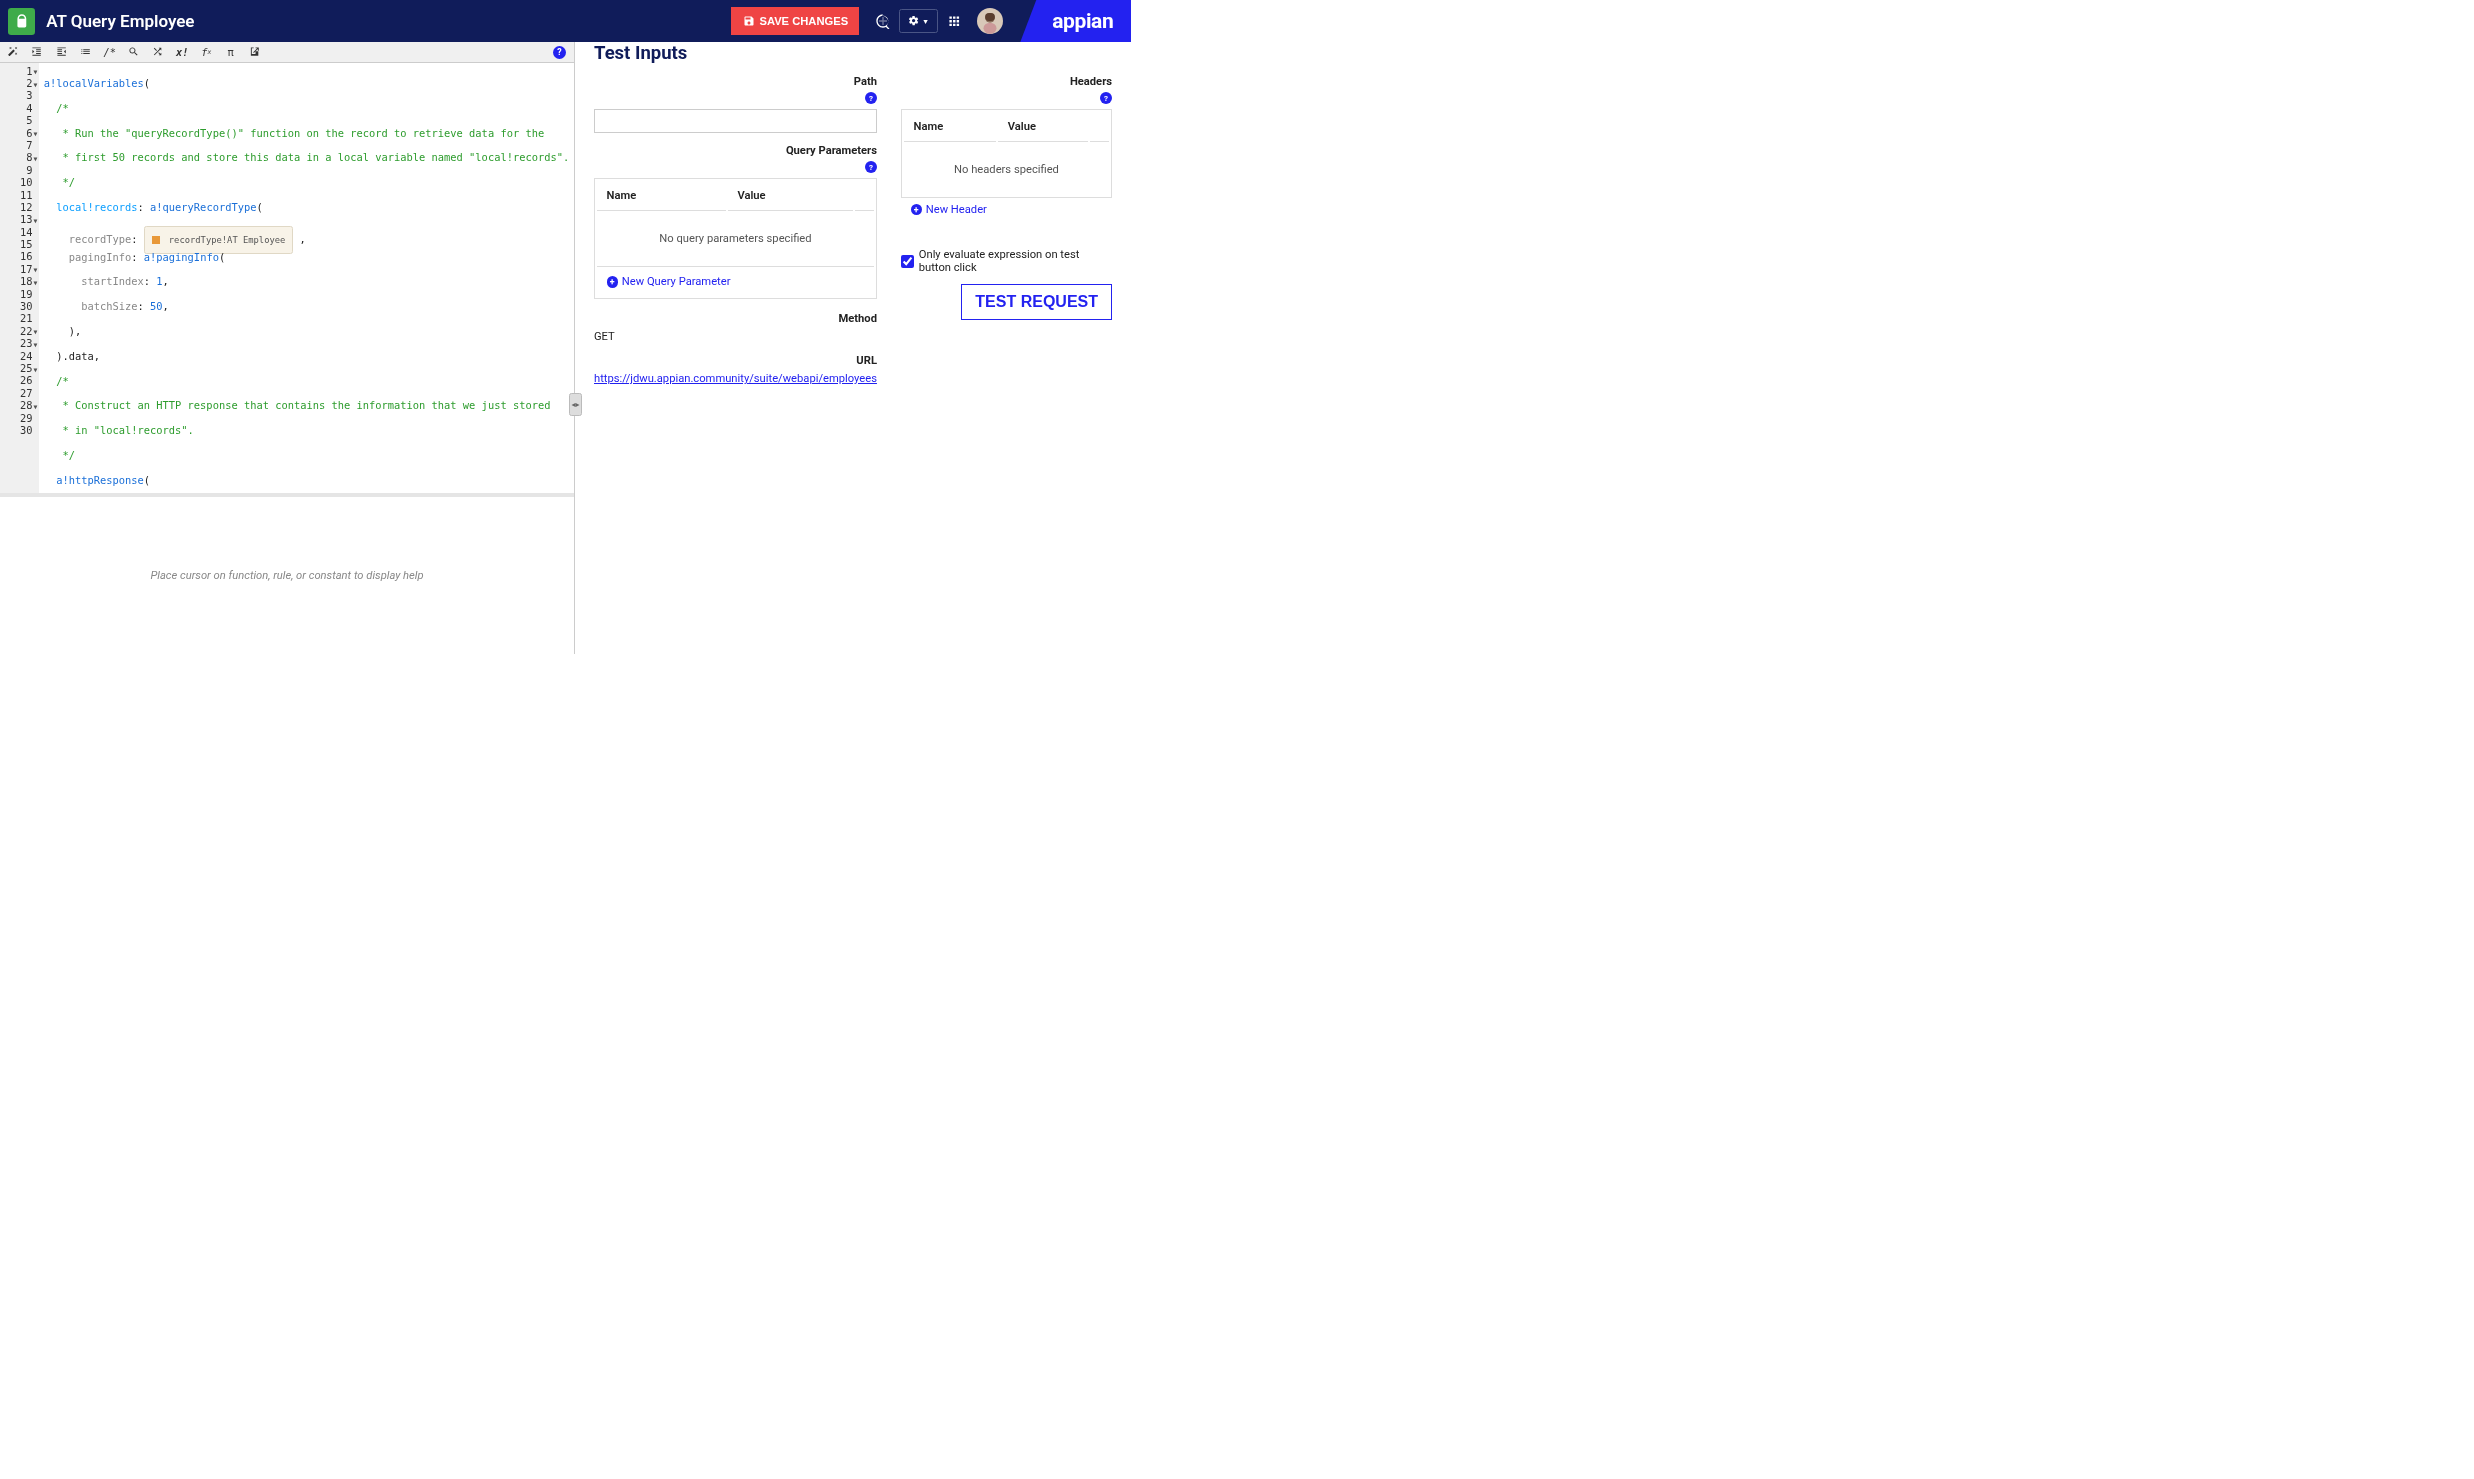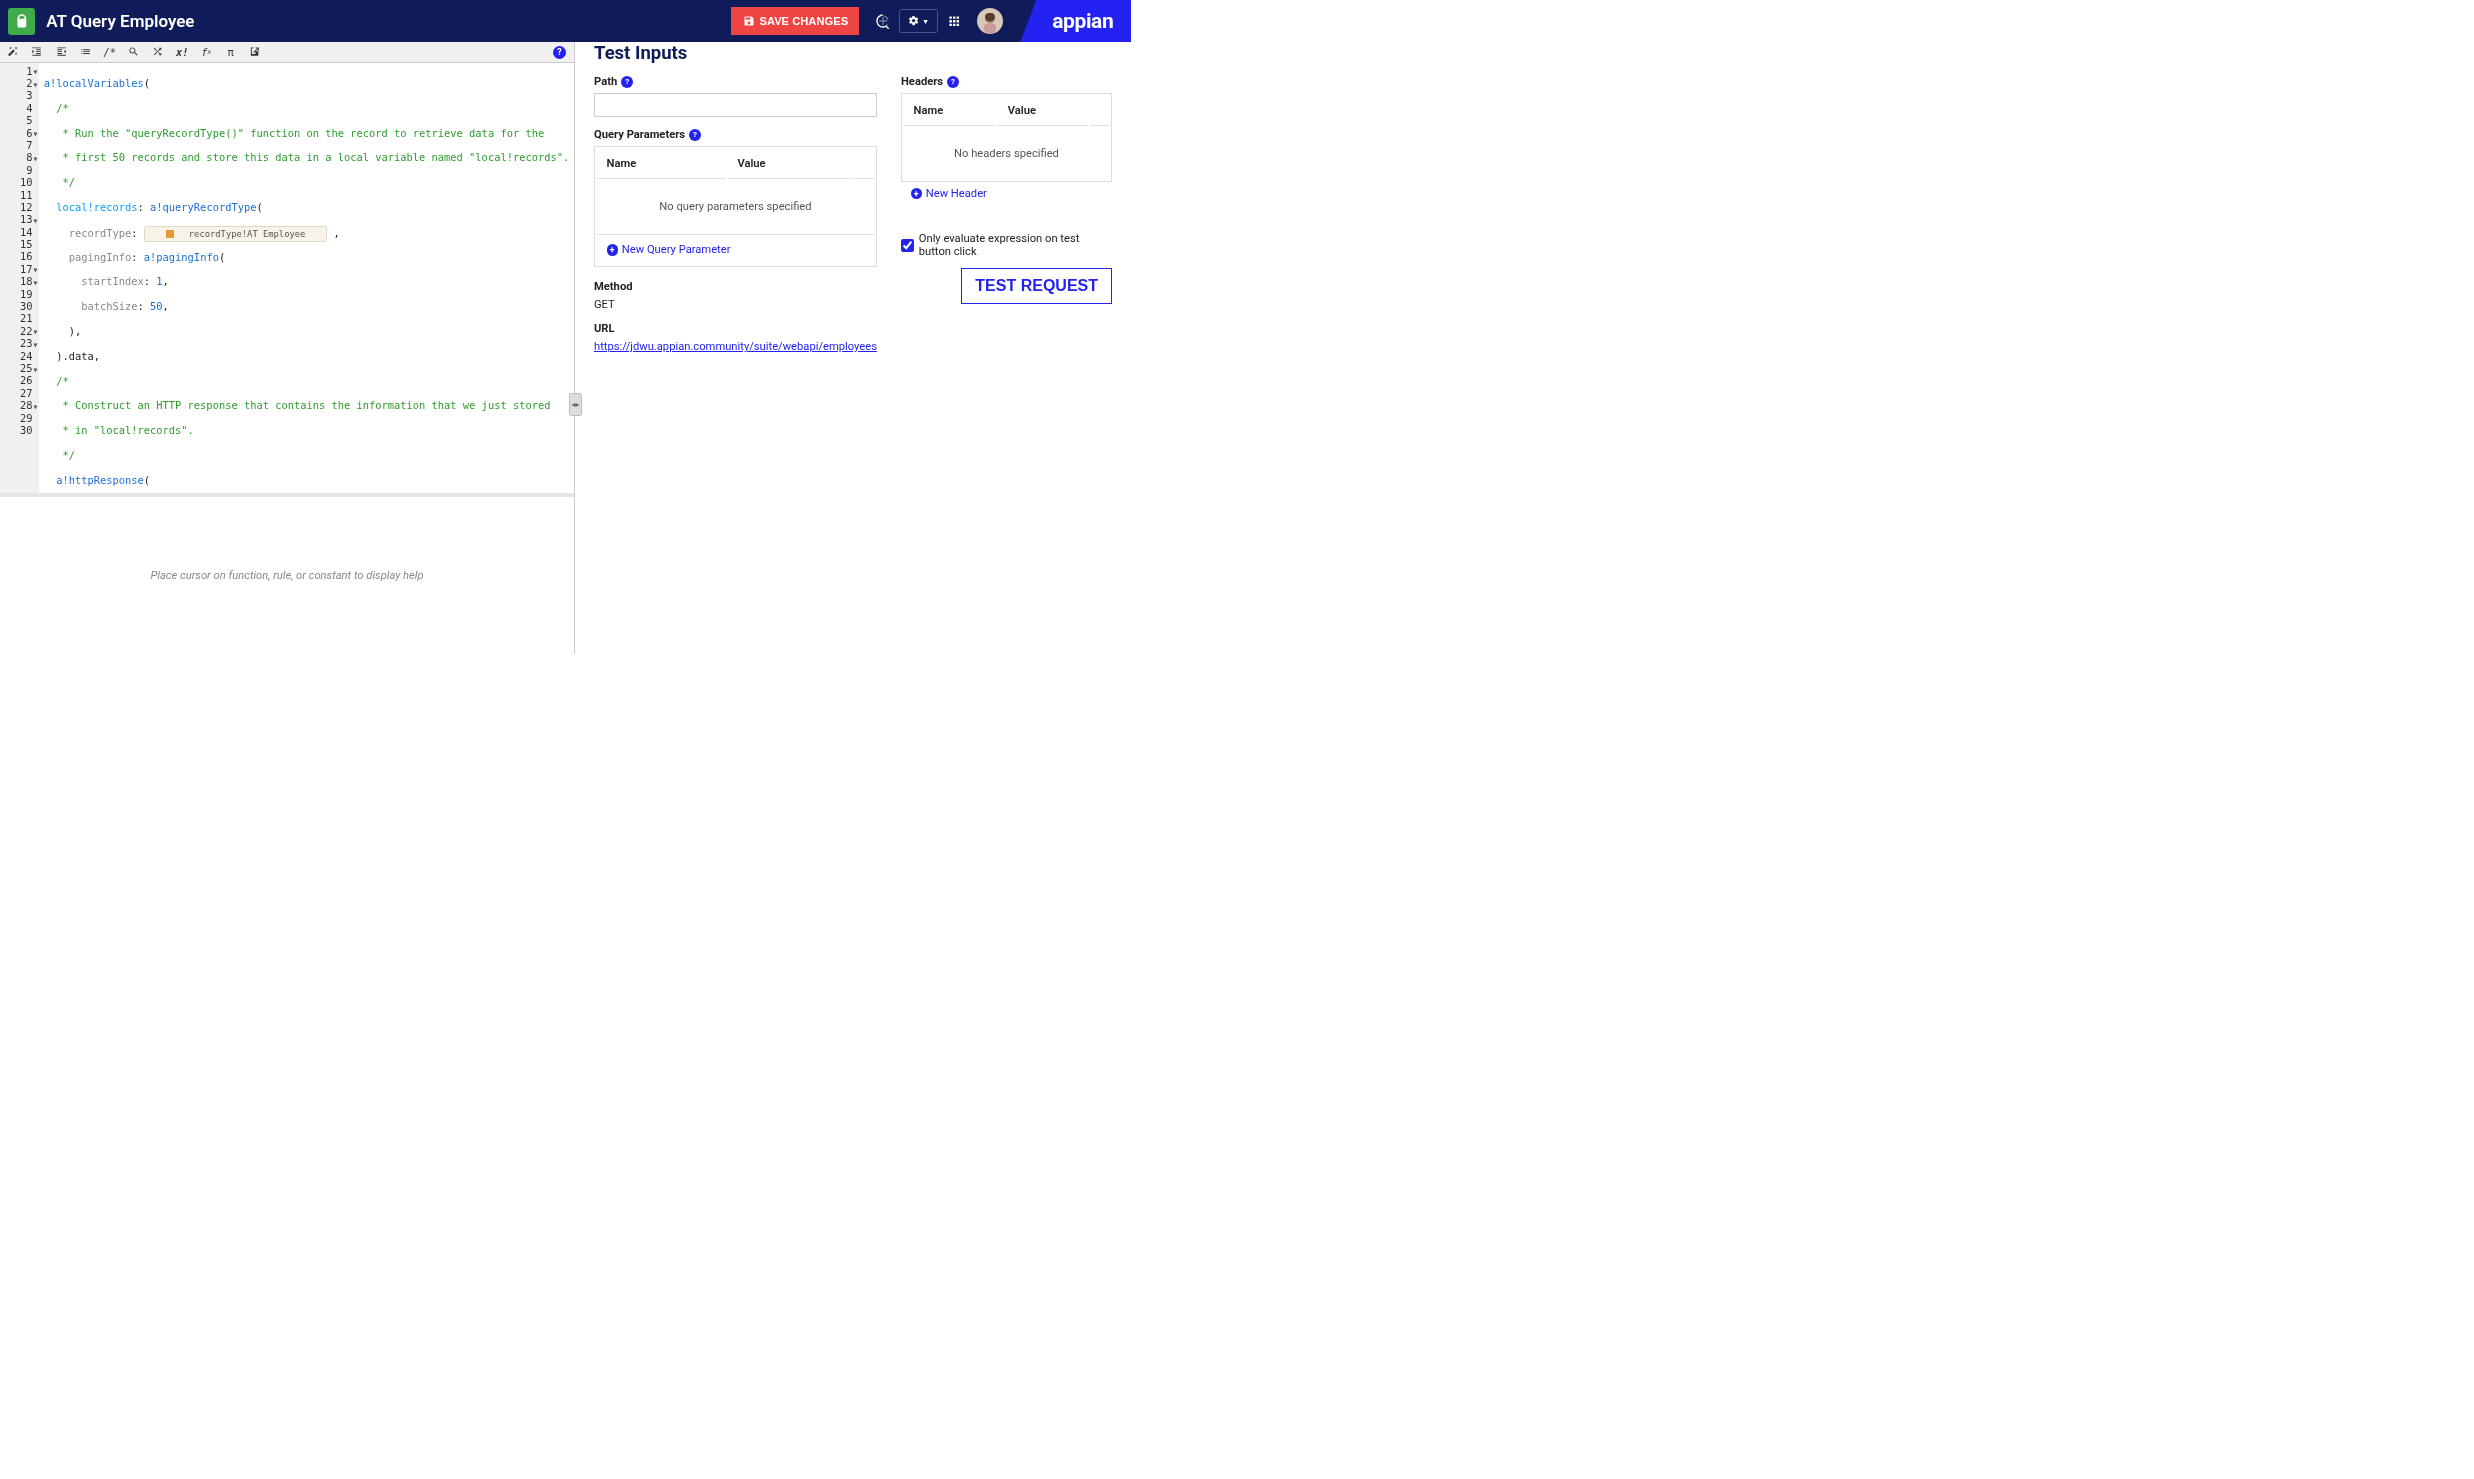--- a/index.html
+++ b/index.html
@@ -181,26 +181,26 @@
 .tok-prop { color: #888; }
 .tok-num { color: #1a6fd8; }
 .tok-comment { color: #2d9c2d; }
 .tok-var { color: #0a9eff; }
 .record-chip {
   display: inline-flex;
   align-items: center;
   background: #f8f3e8;
   border: 0.8px solid #e0d8c5;
   border-radius: 2.4px;
-  padding: 0 21px;
+  padding: 0 7px;
   font-size: 8.8px;
   color: #555;
-  height: 16px;
+  height: 28px;
   vertical-align: middle;
-  gap: 15px;
+  gap: 9px;
 }
 .record-chip-icon {
   width: 8px; height: 8px;
   background: #e89838;
   display: inline-block;
 }
 
 .help-area {
   height: 161px;
   border-top: 4.8px solid #e5e5e5;
@@ -245,23 +245,24 @@
 .two-col {
   display: flex;
   gap: 24px;
 }
 .col { flex: 1; }
 .field-label {
   font-weight: 700;
   font-size: 11.2px;
   color: #222;
   display: flex;
-  align-items: center;
+  align-items: flex-end;
   gap: 4px;
   margin-bottom: 4.8px;
+  flex-direction: column;
 }
 .help-icon {
   width: 12px;
   height: 12px;
   border-radius: 50%;
   background: #2322f0;
   color: #fff;
   font-size: 8px;
   font-weight: bold;
   display: inline-flex;

